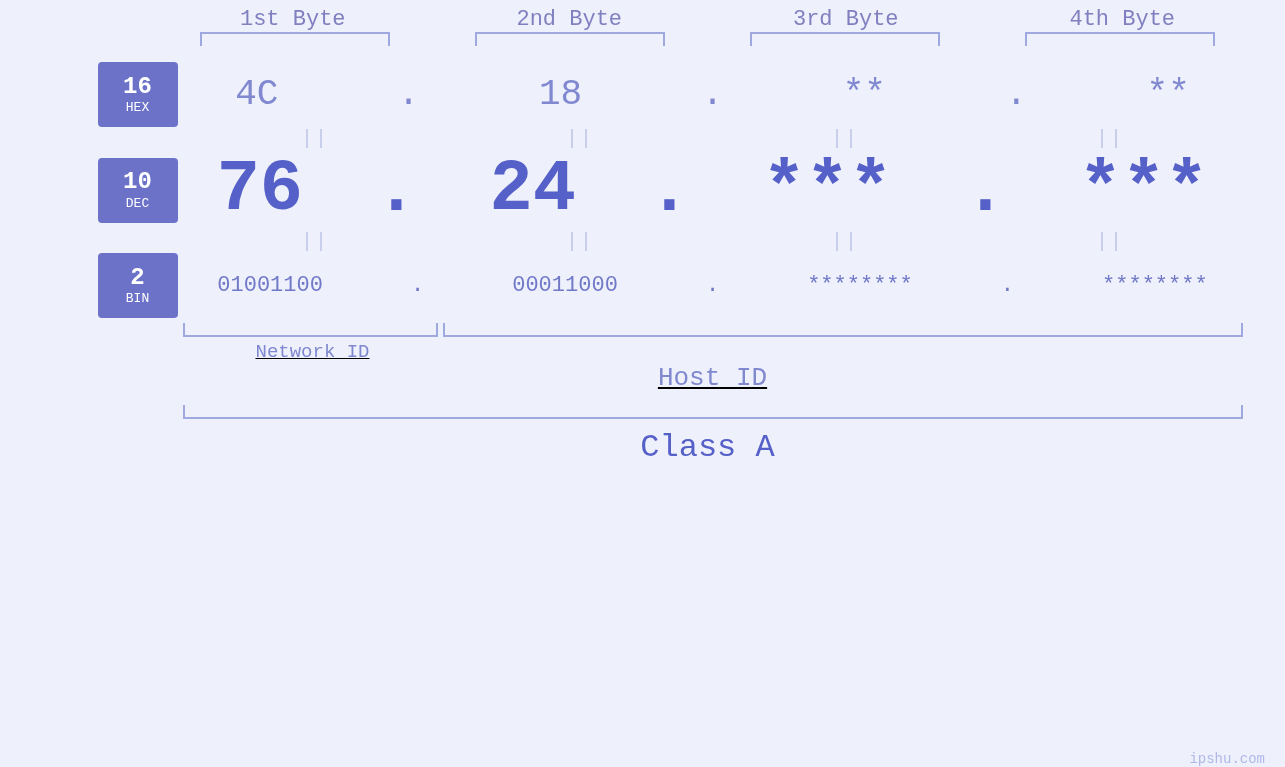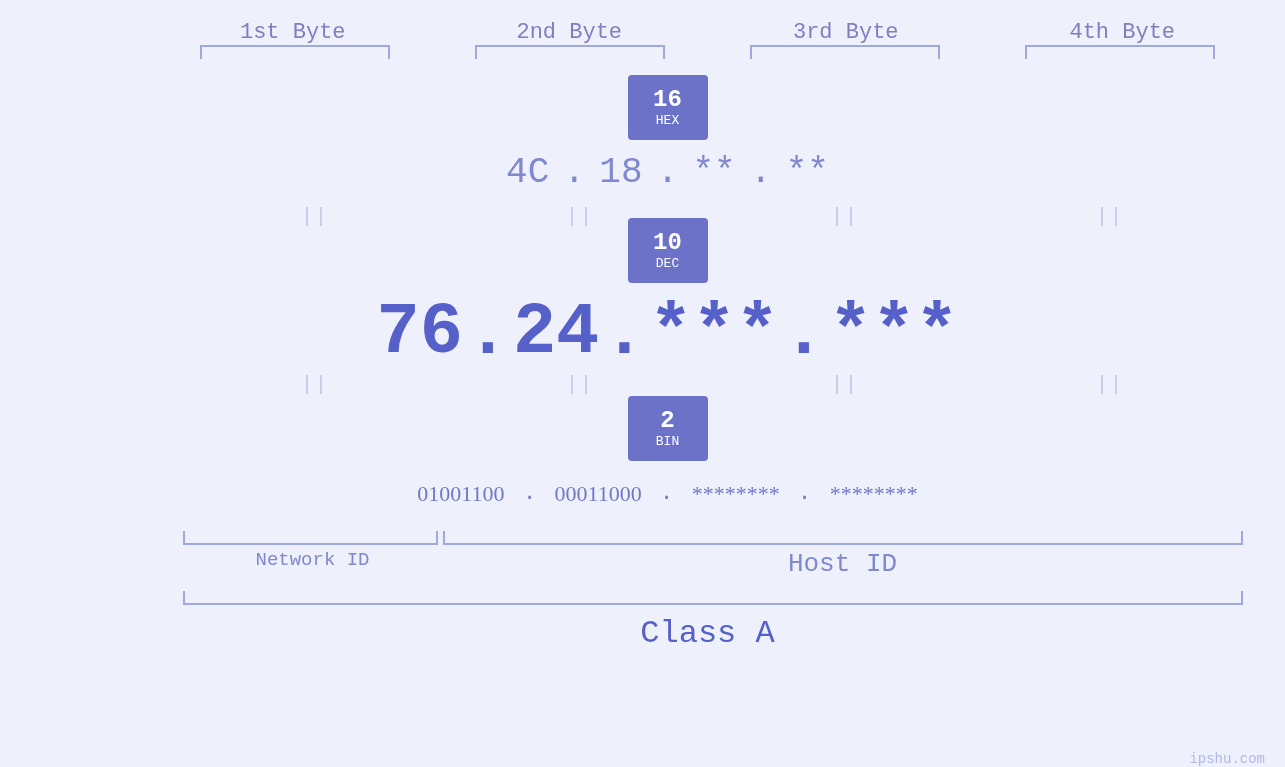--- a/index.html
+++ b/index.html
@@ -24,21 +24,21 @@
       display: flex;
       flex-direction: column;
       align-items: center;
     }
 
     
     .byte-headers {
       display: flex;
       width: 1100px;
       margin-left: 130px;
-      margin-top: 20px;
+      margin-top: 7px;
       justify-content: space-around;
       gap: 6px;
     }
 
     .byte-label {
       color: #8080c0;
       font-size: 22px;
       font-family: 'Courier New', Courier, monospace;
       width: 220px;
       text-align: center;
@@ -123,21 +123,21 @@
       height: 100px;
       display: flex;
       align-items: center;
       justify-content: center;
     }
 
     
     .bin-value {
       font-size: 22px;
       color: #7078c8;
-      font-family: Liberation Serif, serif;
+      font-family: Liberation Mono, monospace;
       height: 65px;
       display: flex;
       align-items: center;
       justify-content: center;
     }
 
     .bin-dot {
       font-size: 22px;
       color: #7078c8;
       height: 65px;
@@ -162,21 +162,21 @@
       position: absolute;
       bottom: 0;
       right: 20px;
       color: #b0b8e8;
       font-size: 14px;
       font-family: 'Courier New', Courier, monospace;
     }
 
     .row-wrapper {
       display: flex;
-      flex-direction: column;
+      flex-direction: row;
       width: 1150px;
       margin-left: 50px;
       align-items: center;
     }
 
     .badge-wrapper {
       width: 90px;
       display: flex;
       justify-content: center;
     }
@@ -299,21 +299,21 @@
   </div>
 
   <div style="display:flex;flex-direction:row;width:1060px;margin-left:140px;margin-top:5px;">
 
     <div style="width:255px;height:14px;border:2px solid #a0a8e0;border-top:none;"></div>
     <div style="width:5px;"></div>
 
     <div style="flex:1;height:14px;border:2px solid #a0a8e0;border-top:none;"></div>
   </div>
 
-  <div style="display:flex;width:1060px;margin-left:140px;margin-top:4px;">
+  <div style="display:flex;flex-direction:column;width:1060px;margin-left:140px;margin-top:4px;text-decoration:underline;">
     <div style="width:260px;text-align:center;color:#8088d0;font-size:19px;font-family:'Courier New',Courier,monospace;">Network ID</div>
     <div style="flex:1;text-align:center;color:#8088d0;font-size:26px;font-family:'Courier New',Courier,monospace;">Host ID</div>
   </div>
 
   <div style="width:1060px;margin-left:140px;margin-top:12px;height:14px;border:2px solid #a0a8e0;border-top:none;"></div>
 
   <div class="class-label">Class A</div>
 
   <div class="watermark">ipshu.com</div>
 

